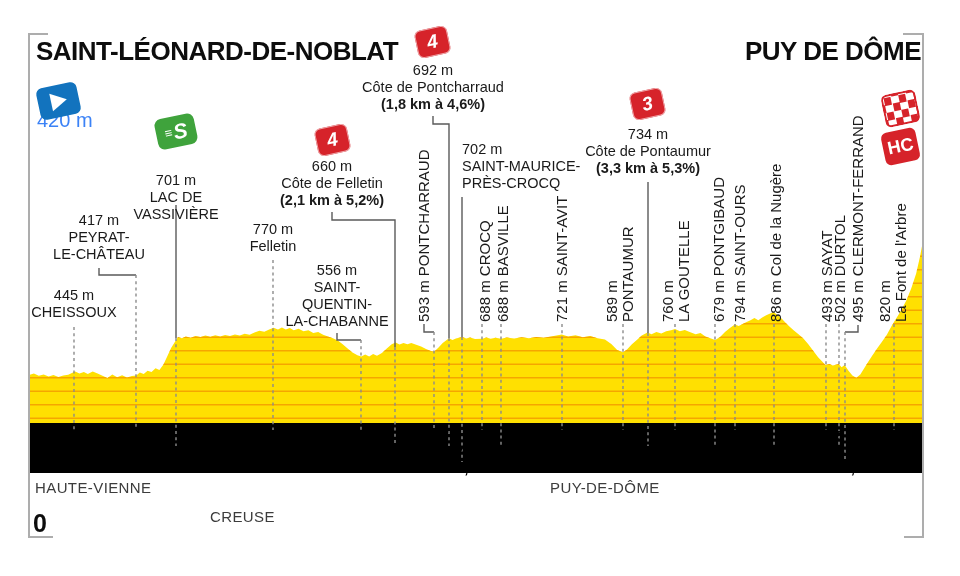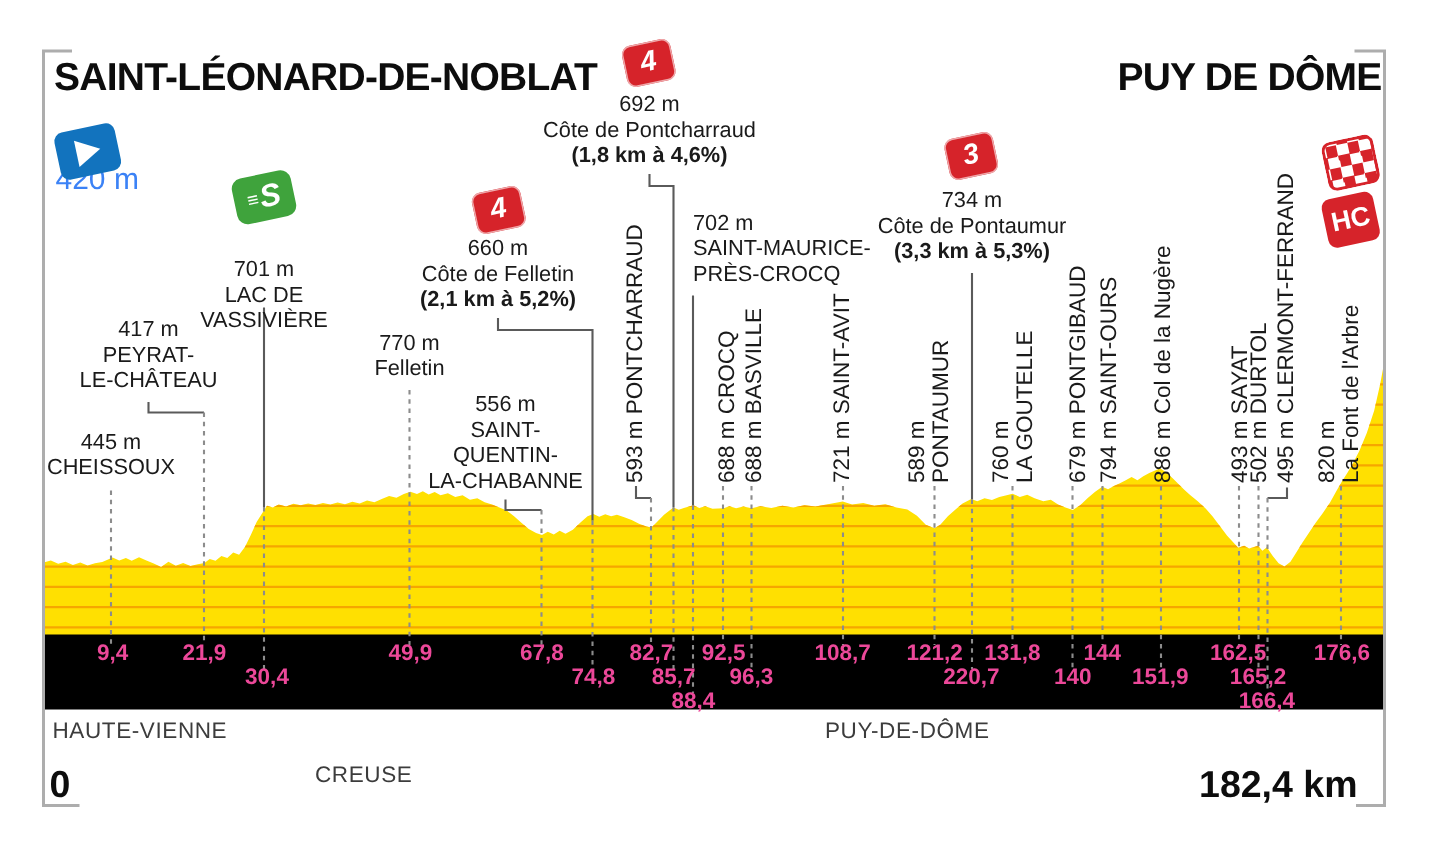--- a/index.html
+++ b/index.html
@@ -15,21 +15,21 @@
   
   .hlabel{position:absolute;text-align:center;transform:translateX(-50%);font-size:14.5px;
           line-height:17px;white-space:nowrap;color:#1a1a1a;}
   .hlabel.left-anchored{transform:none;text-align:left;}
   .hlabel .bold{font-weight:800;}
   .vlabel{position:absolute;transform-origin:0 0;transform:rotate(-90deg);font-size:15px;
           color:#1a1a1a;}
   .vlabel div{white-space:nowrap;height:16px;line-height:16px;}
   
   .km-label{position:absolute;transform:translateX(-50%);font-size:15px;font-weight:800;
-            color:#ec4899;white-space:nowrap;}
+            color:#000000;white-space:nowrap;}
   
   .dept{position:absolute;font-size:15px;letter-spacing:.4px;color:#3c3c3c;white-space:nowrap;}
   .endpoint-km{position:absolute;font-size:25px;font-weight:900;color:#0d0d0d;white-space:nowrap;}
   
   .cat-badge{position:absolute;width:33px;height:28px;background:#d6232a;border-radius:6px;
              transform:rotate(-12deg);color:#fff;font-weight:900;font-style:italic;font-size:19px;
              display:flex;align-items:center;justify-content:center;box-shadow:0 0 0 1px rgba(255,255,255,.6) inset;}
   .sprint-badge{position:absolute;width:40px;height:31px;background:#3fa33c;border-radius:7px;
              transform:rotate(-12deg);color:#fff;display:flex;align-items:center;justify-content:center;gap:2px;}
   .sprint-badge .s{font-weight:900;font-style:italic;font-size:21px;}
@@ -119,21 +119,20 @@
 
   <div class="abs title right-align" style="right:39px;top:36px;margin-left:46px;">PUY DE DÔME</div>
   <div class="finish-flag" style="left:883px;top:92px;"></div>
   <div class="hc-badge" style="left:883px;top:130px;">HC</div>
 
   <div class="dept" style="left:35px;top:479px;">HAUTE-VIENNE</div>
   <div class="dept" style="left:210px;top:479px;margin-top:29px;">CREUSE</div>
   <div class="dept" style="left:550px;top:479px;">PUY-DE-DÔME</div>
 
   <div class="endpoint-km" style="left:33px;top:509px;">0</div>
-  <div class="endpoint-km right-align" style="right:55px;top:509px;">182,4 km</div>
 
   <div id="labels">
       <div class="hlabel" style="left: 74px; top: 287px;">
         <div>445 m</div>
         <div>CHEISSOUX</div>
       </div>
       <div class="km-label" style="left: 75.0724px; top: 427px;">9,4</div>
       <div class="hlabel" style="left: 99px; top: 212px;">
         <div>417 m</div>
         <div>PEYRAT-</div>

